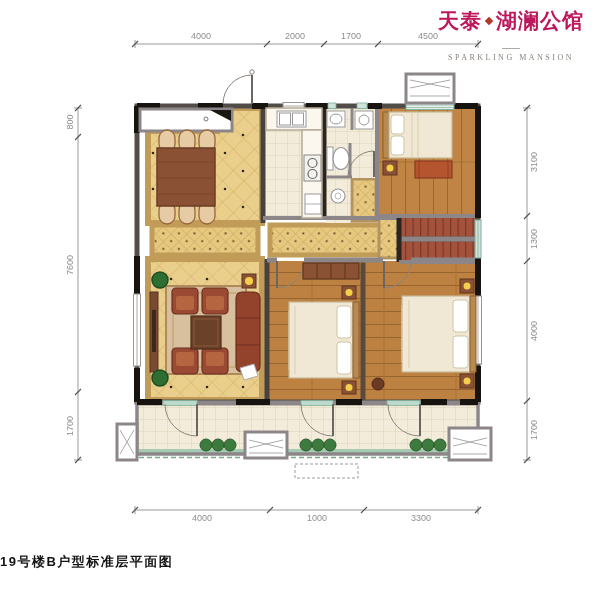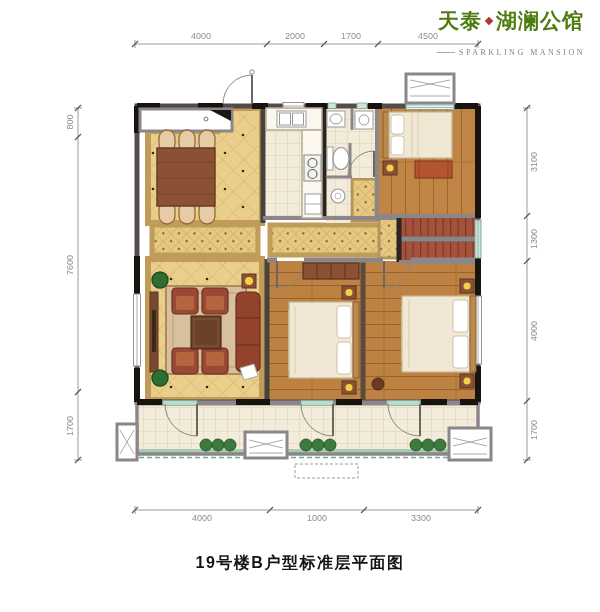--- a/index.html
+++ b/index.html
@@ -1,33 +1,33 @@
 <!DOCTYPE html>
 <html><head>
 <meta charset="utf-8">
 <style>
   html,body{margin:0;padding:0;background:#fff;}
   .page{position:relative;width:600px;height:612px;background:#fff;overflow:hidden;
         font-family:"Liberation Sans",sans-serif;}
   
   .logo{position:absolute;top:8px;right:14px;width:150px;text-align:center;}
   .logo-cn{font-family:"DejaVu Serif",serif;font-weight:bold;font-size:21px;
-           color:#4d7c0f;letter-spacing:1px;white-space:nowrap;line-height:26px;}
+           color:#be185d;letter-spacing:1px;white-space:nowrap;line-height:26px;}
   .logo-dot{display:inline-block;width:6px;height:6px;background:#b5352a;
             transform:rotate(45deg);margin:0 4px 3px 4px;vertical-align:middle;}
   .logo-en{margin-top:14px;font-family:"Liberation Serif",serif;font-size:8px;
            color:#8a837d;letter-spacing:2.5px;display:flex;align-items:center;
-           justify-content:center;gap:4px;white-space:nowrap;}
+           justify-content:center;gap:4px;white-space:nowrap;flex-direction:column;}
   .logo-rule{display:inline-block;width:18px;height:1px;background:#b0aaa4;}
   
   .dlabel{position:absolute;width:40px;text-align:center;font-size:9px;color:#8f8f8f;}
   .dlabel.v{transform:rotate(-90deg);}
   
-  .caption{position:absolute;left:0;right:0;top:553px;text-align:center;
-           font-size:16px;font-weight:600;color:#141414;letter-spacing:1.5px;}
+  .caption{position:absolute;left:0;right:0;top:553px;
+           font-size:13px;font-weight:600;color:#141414;letter-spacing:1.5px;}
   svg{position:absolute;left:0;top:0;}
 </style>
 </head>
 <body>
 
 <div class="page">
 
   <div class="logo">
     <div class="logo-cn"><span>天泰</span><span class="logo-dot"></span><span>湖澜公馆</span></div>
     <div class="logo-en">

